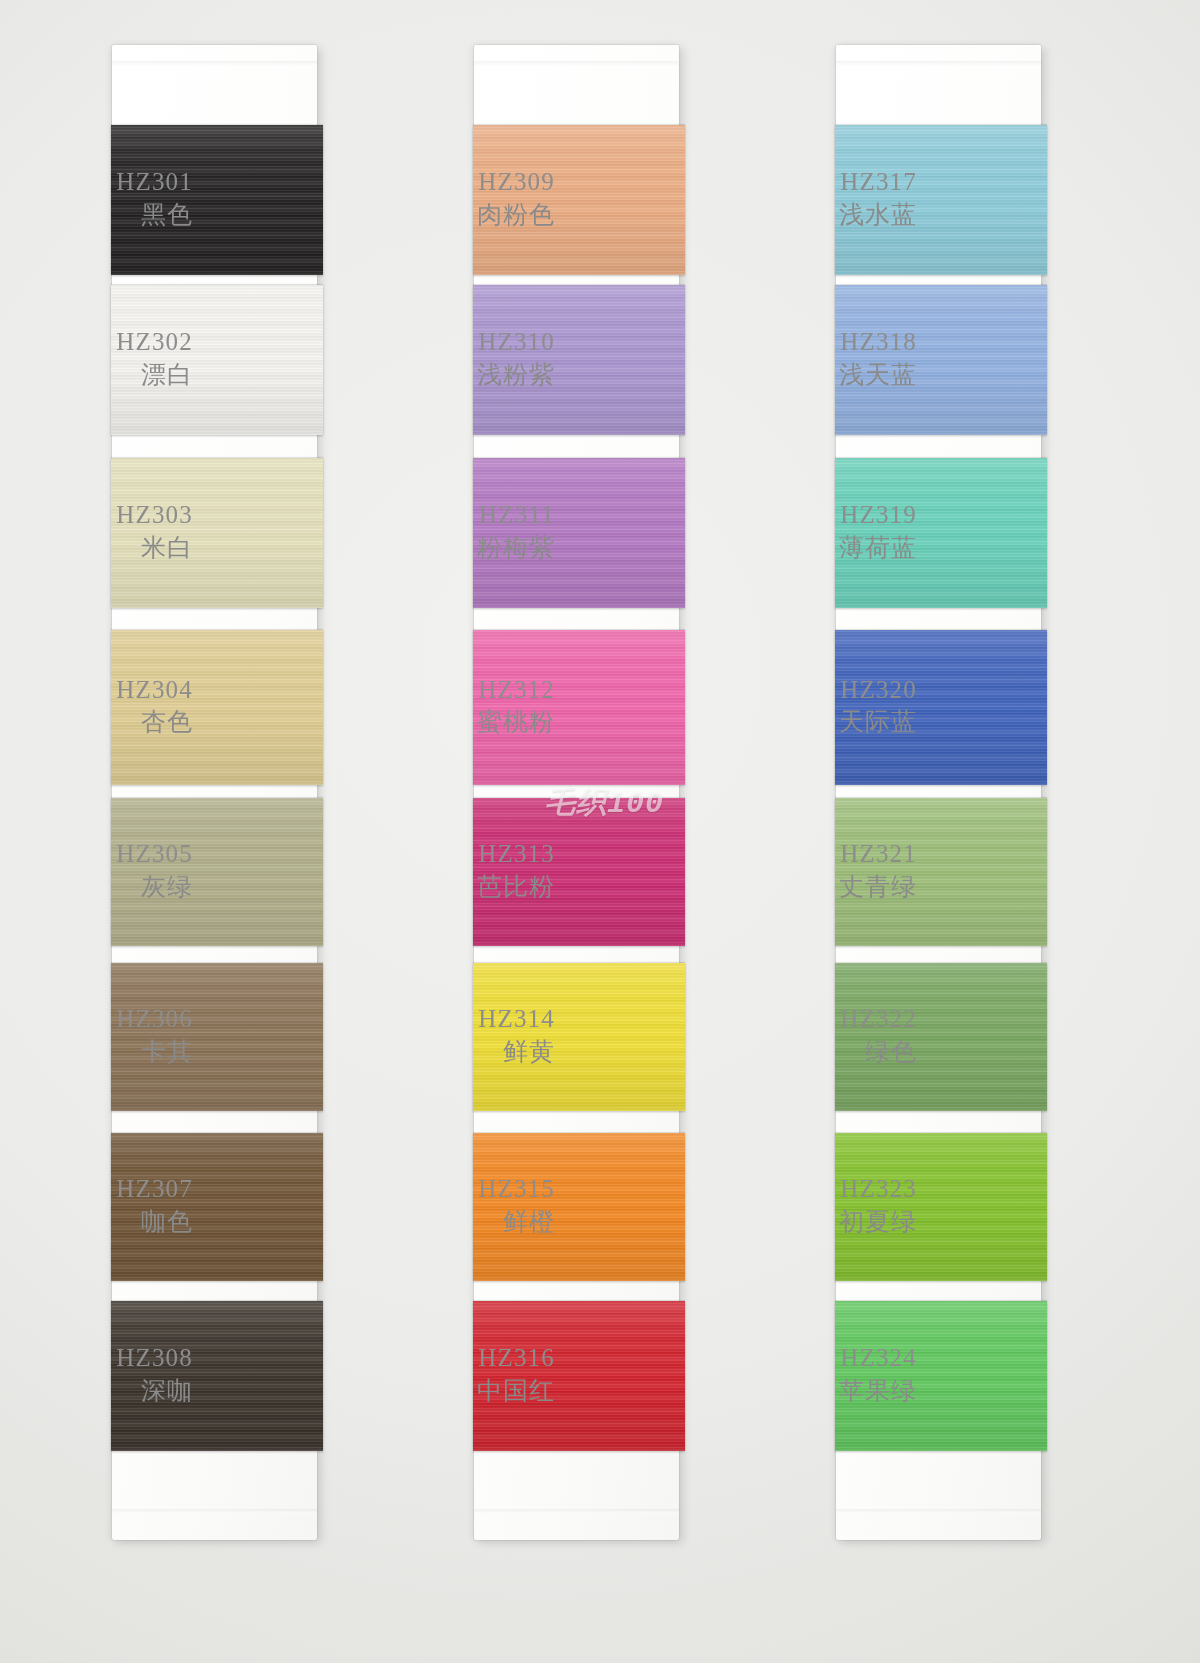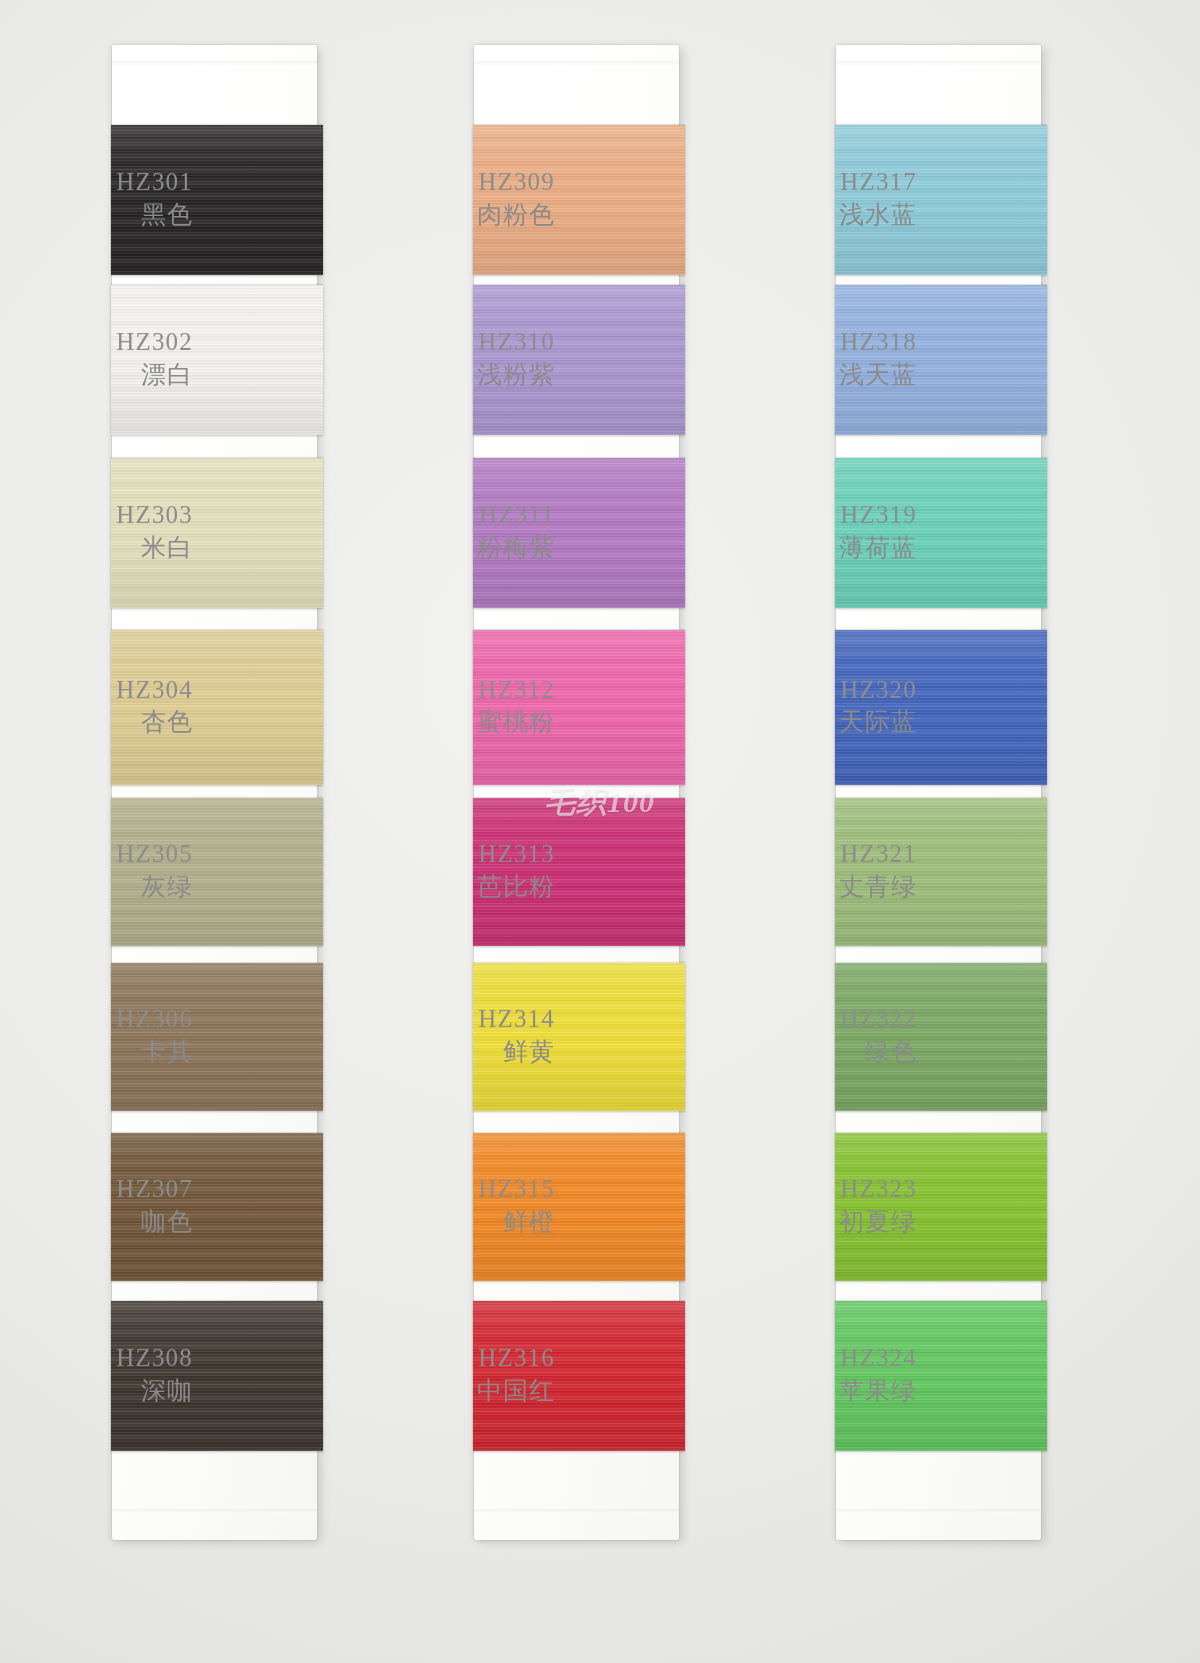--- a/index.html
+++ b/index.html
@@ -127,21 +127,21 @@
     color: #8b8b8b;
     margin-top: 3px;
     letter-spacing: 1px;
   }
 
   
   #watermark {
     position: absolute;
     left: 545px;
     top: 782px;
-    font-family: Liberation Serif, serif;
+    font-family: Liberation Mono, monospace;
     font-size: 30px;
     font-weight: bold;
     font-style: italic;
     color: rgba(255,255,255,.58);
     letter-spacing: 1px;
     text-shadow: 0 1px 2px rgba(0,0,0,.12);
     z-index: 6;
     user-select: none;
     white-space: nowrap;
   }

